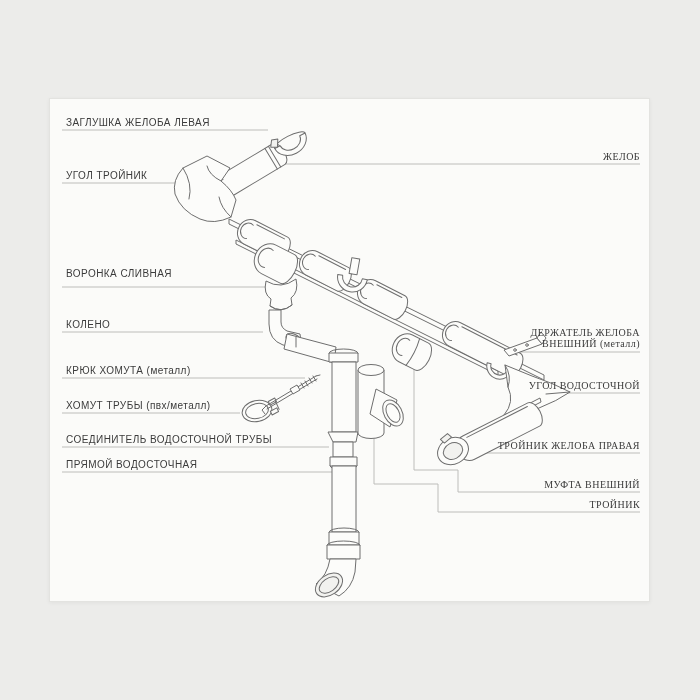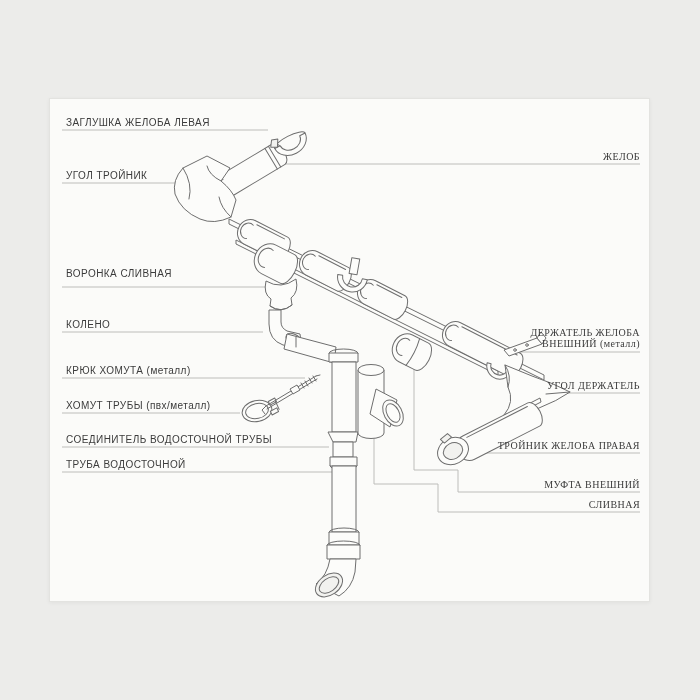--- a/index.html
+++ b/index.html
@@ -195,23 +195,23 @@
   </g>
 </svg>
 
 <div class="lbl lbl-left" style="top:117px">ЗАГЛУШКА ЖЕЛОБА ЛЕВАЯ</div>
 <div class="lbl lbl-left" style="top:170px">УГОЛ ТРОЙНИК</div>
 <div class="lbl lbl-left" style="top:268px">ВОРОНКА СЛИВНАЯ</div>
 <div class="lbl lbl-left" style="top:319px">КОЛЕНО</div>
 <div class="lbl lbl-left" style="top:365px">КРЮК ХОМУТА (металл)</div>
 <div class="lbl lbl-left" style="top:400px">ХОМУТ ТРУБЫ (пвх/металл)</div>
 <div class="lbl lbl-left" style="top:434px">СОЕДИНИТЕЛЬ ВОДОСТОЧНОЙ ТРУБЫ</div>
-<div class="lbl lbl-left" style="top:459px">ТРУБА ВОДОСТОЧНОЙ</div>
+<div class="lbl lbl-left" style="top:459px">ПРЯМОЙ ВОДОСТОЧНАЯ</div>
 
 <div class="lbl lbl-right" style="top:151px">ЖЕЛОБ</div>
 <div class="lbl lbl-right" style="top:327px">
   <span>ДЕРЖАТЕЛЬ ЖЕЛОБА</span>
   <span>ВНЕШНИЙ (металл)</span>
 </div>
-<div class="lbl lbl-right" style="top:380px">УГОЛ ДЕРЖАТЕЛЬ</div>
+<div class="lbl lbl-right" style="top:380px">УГОЛ ВОДОСТОЧНОЙ</div>
 <div class="lbl lbl-right" style="top:440px">ТРОЙНИК ЖЕЛОБА ПРАВАЯ</div>
 <div class="lbl lbl-right" style="top:479px">МУФТА ВНЕШНИЙ</div>
-<div class="lbl lbl-right" style="top:499px">СЛИВНАЯ</div>
+<div class="lbl lbl-right" style="top:499px">ТРОЙНИК</div>
 
 </body></html>

